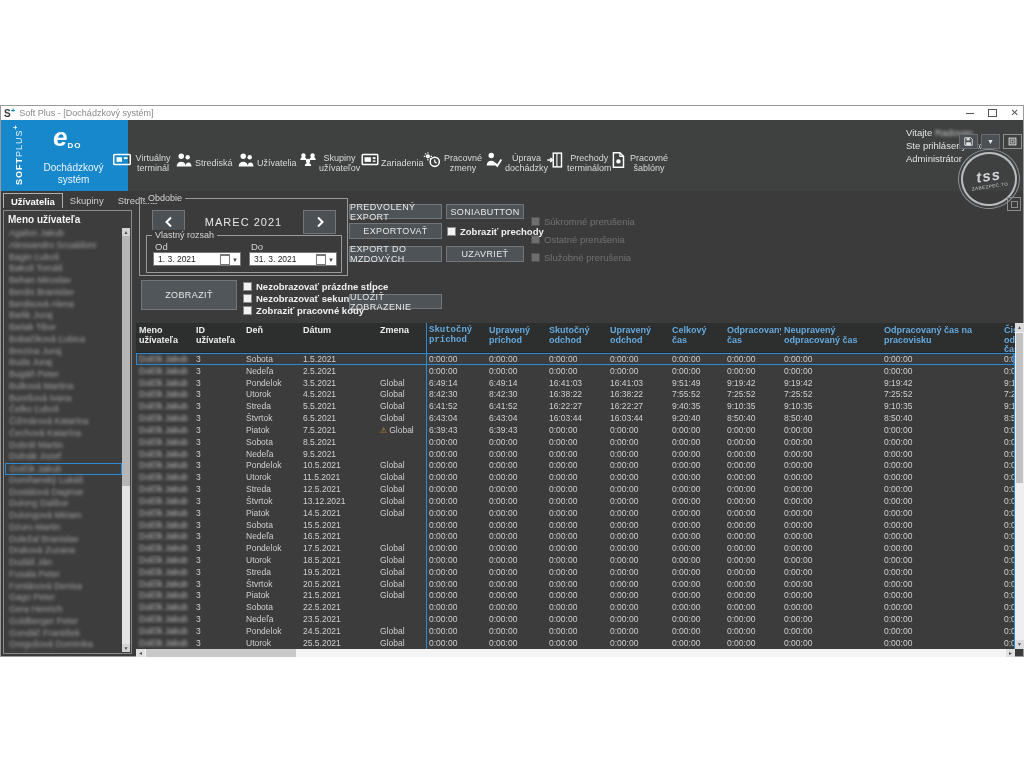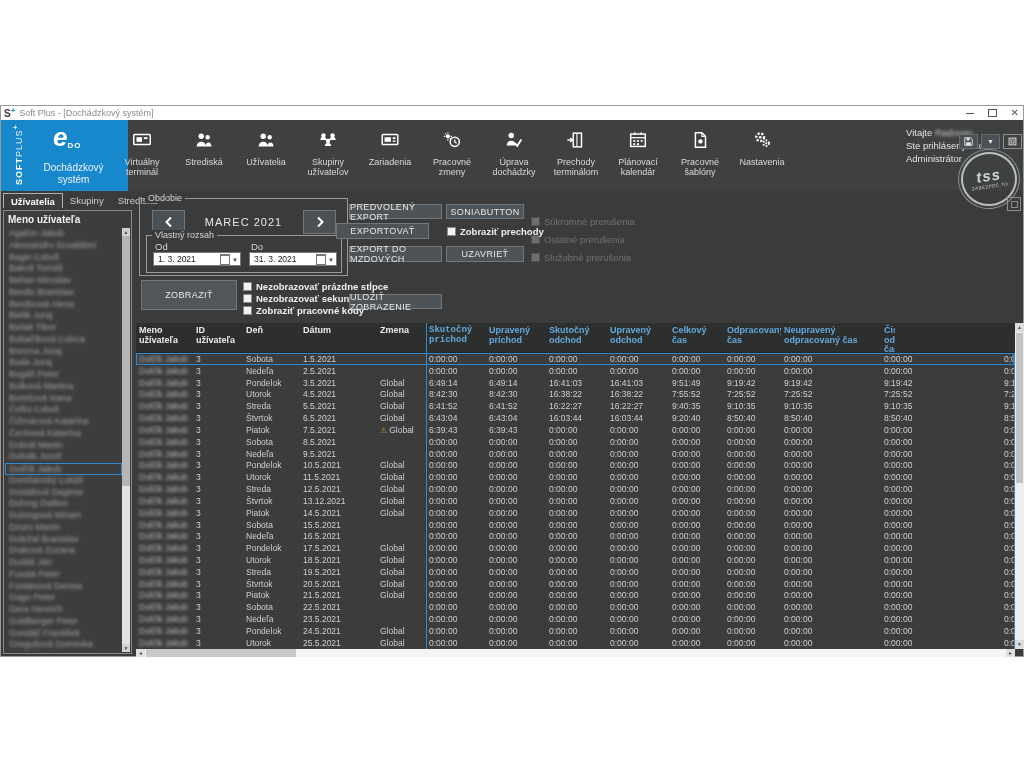--- a/index.html
+++ b/index.html
@@ -19,21 +19,21 @@
   
   .navbar{position:absolute;left:0;top:14px;width:100%;height:71px;background:#3f4040;}
   .brand{position:absolute;left:0;top:0;width:127px;height:71px;background:#1688cb;color:#fff;}
   .brand-vert{position:absolute;left:-14px;top:28px;transform:rotate(-90deg);font-size:9px;
               font-weight:bold;letter-spacing:1px;white-space:nowrap;}
   .brand-vert .pl{font-weight:normal;opacity:.9;}
   .edo{position:absolute;left:52px;top:2px;font-size:26px;font-style:italic;font-weight:bold;}
   .edo-sub{font-size:8px;font-style:normal;letter-spacing:1px;vertical-align:-2px;font-weight:bold;}
   .brand-line{position:absolute;left:18px;width:109px;text-align:center;font-size:10px;color:#eaf4fb;}
   .nav-items{position:absolute;left:110px;top:0;height:71px;display:flex;}
-  .nav-item{width:62px;height:71px;display:flex;flex-direction:column;align-items:center;
+  .nav-item{width:62px;height:71px;display:flex;flex-direction:row;align-items:center;
             padding-top:9px;box-sizing:border-box;color:#d9d9d9;cursor:pointer;}
   .nav-item.active{background:#1688cb;color:#fff;}
   .nav-item svg{width:22px;height:22px;flex:none;}
   .nav-label{font-size:9px;text-align:center;line-height:10px;margin-top:6px;}
   .welcome{position:absolute;left:905px;top:6px;width:112px;font-size:9.5px;color:#e2e2e2;line-height:13px;}
   .mini-btns{position:absolute;left:958px;top:14px;display:flex;gap:3px;}
   .mini-btn{width:17px;height:13px;background:#4a5053;border:1px solid #666c6f;color:#e8e8e8;
             font-size:7px;display:flex;align-items:center;justify-content:center;}
   .mini-btn.flat{background:transparent;border:1px solid #8b9093;}
   .tss{position:absolute;left:960px;top:32px;width:52px;height:50px;border:2px solid #b9bdbf;
@@ -205,50 +205,25 @@
         <svg viewBox="0 0 24 24">
             <rect x="9" y="4.5" width="9" height="15" fill="none" stroke="#fff" stroke-width="1.6"></rect>
             <line x1="13" y1="4.5" x2="13" y2="19.5" stroke="#fff" stroke-width="1.2"></line>
             <line x1="2.5" y1="12" x2="8" y2="12" stroke="#fff" stroke-width="1.6"></line>
             <polyline points="5.8,9.8 8,12 5.8,14.2" fill="none" stroke="#fff" stroke-width="1.6"></polyline>
           </svg>
         <span class="nav-label">Prechody terminálom</span>
       </div>
       <div class="nav-item">
         <svg viewBox="0 0 24 24">
-            <rect x="4" y="5.5" width="16" height="13.5" fill="none" stroke="#fff" stroke-width="1.6"></rect>
-            <line x1="4" y1="9.5" x2="20" y2="9.5" stroke="#fff" stroke-width="1.4"></line>
-            <line x1="8.5" y1="3.5" x2="8.5" y2="6.5" stroke="#fff" stroke-width="1.4"></line>
-            <line x1="15.5" y1="3.5" x2="15.5" y2="6.5" stroke="#fff" stroke-width="1.4"></line>
-            <g fill="#fff">
-              <rect x="7" y="12" width="2" height="2"></rect>
-              <rect x="11" y="12" width="2" height="2"></rect>
-              <rect x="15" y="12" width="2" height="2"></rect>
-              <rect x="7" y="15.5" width="2" height="2"></rect>
-              <rect x="11" y="15.5" width="2" height="2"></rect>
-            </g>
-          </svg>
-        <span class="nav-label">Plánovací kalendár</span>
-      </div>
-      <div class="nav-item">
-        <svg viewBox="0 0 24 24">
             <path d="M7 4h7l4 4v12H7z" fill="none" stroke="#fff" stroke-width="1.6"></path>
             <polyline points="14,4 14,8 18,8" fill="none" stroke="#fff" stroke-width="1.2"></polyline>
             <circle cx="12.5" cy="13.5" r="2.4" fill="#fff"></circle>
           </svg>
         <span class="nav-label">Pracovné šablóny</span>
-      </div>
-      <div class="nav-item">
-        <svg viewBox="0 0 24 24">
-            <circle cx="10" cy="9" r="4.2" fill="none" stroke="#fff" stroke-width="2.6" stroke-dasharray="2.3 1.8"></circle>
-            <circle cx="10" cy="9" r="1.4" fill="#fff"></circle>
-            <circle cx="16.5" cy="15.5" r="3" fill="none" stroke="#fff" stroke-width="2.2" stroke-dasharray="1.8 1.5"></circle>
-            <circle cx="16.5" cy="15.5" r="1" fill="#fff"></circle>
-          </svg>
-        <span class="nav-label">Nastavenia</span>
       </div>
     </div>
 
     <div class="welcome">
       <div><span>Vitajte</span> <span class="blurtxt">Radovan</span></div>
       <div>Ste prihlásený ako</div>
       <div>Administrátor</div>
     </div>
     <div class="mini-btns">
       <span class="mini-btn">
@@ -355,21 +330,21 @@
         <span class="di-icons">
             <span class="cal-ico"></span>
             <span class="di-arrow">▼</span>
           </span>
       </div>
     </div>
   </div>
 
   <div class="btn" style="left:348px;top:98px;width:93px;height:15px;">PREDVOLENÝ EXPORT</div>
   <div class="btn" style="left:445px;top:98px;width:78px;height:15px;">SONIABUTTON</div>
-  <div class="btn" style="left:335px;top:117px;width:93px;height:16px;">EXPORTOVAŤ</div>
+  <div class="btn" style="left:348px;top:117px;width:93px;height:16px;">EXPORTOVAŤ</div>
   <div class="chkrow" style="left:446px;top:120px;">
     <span class="chk"></span>
       <span>Zobraziť prechody</span>
   </div>
   <div class="btn" style="left:348px;top:140px;width:93px;height:16px;">EXPORT DO MZDOVÝCH</div>
   <div class="btn" style="left:445px;top:140px;width:78px;height:16px;">UZAVRIEŤ</div>
 
   <div class="chkrow dim" style="left:530px;top:110px;">
     <span class="chk"></span>
       <span>Súkromné prerušenia</span>
@@ -409,20 +384,21 @@
         <div class="hcell" style="width: 57px;">Deň</div>
         <div class="hcell" style="width: 77px;">Dátum</div>
         <div class="hcell" style="width: 49px;">Zmena</div>
         <div class="hcell time" style="width: 60px; font-family: Liberation Mono, monospace;">Skutočný príchod</div>
         <div class="hcell time" style="width: 60px;">Upravený príchod</div>
         <div class="hcell time" style="width: 61px;">Skutočný odchod</div>
         <div class="hcell time" style="width: 62px;">Upravený odchod</div>
         <div class="hcell time" style="width: 55px;">Celkový čas</div>
         <div class="hcell time" style="width: 57px;">Odpracovaný čas</div>
         <div class="hcell time" style="width: 100px;">Neupravený odpracovaný čas</div>
+        <div class="hcell time" style="width: 120px;">Odpracovaný čas na pracovisku</div>
         <div class="hcell time" style="width: 14px;">Čistý odpracovaný čas</div>
       </div>
     <div class="grid-body" id="gbody">
         <div class="grow selected">
           <div class="cell" style="width: 57px;"><span class="blurtxt">Dolčík Jakub</span></div>
           <div class="cell" style="width: 50px;">3</div>
           <div class="cell" style="width: 57px;">Sobota</div>
           <div class="cell" style="width: 77px;">1.5.2021</div>
           <div class="cell" style="width: 49px;"></div>
           <div class="cell" style="width: 60px;">0:00:00</div>

